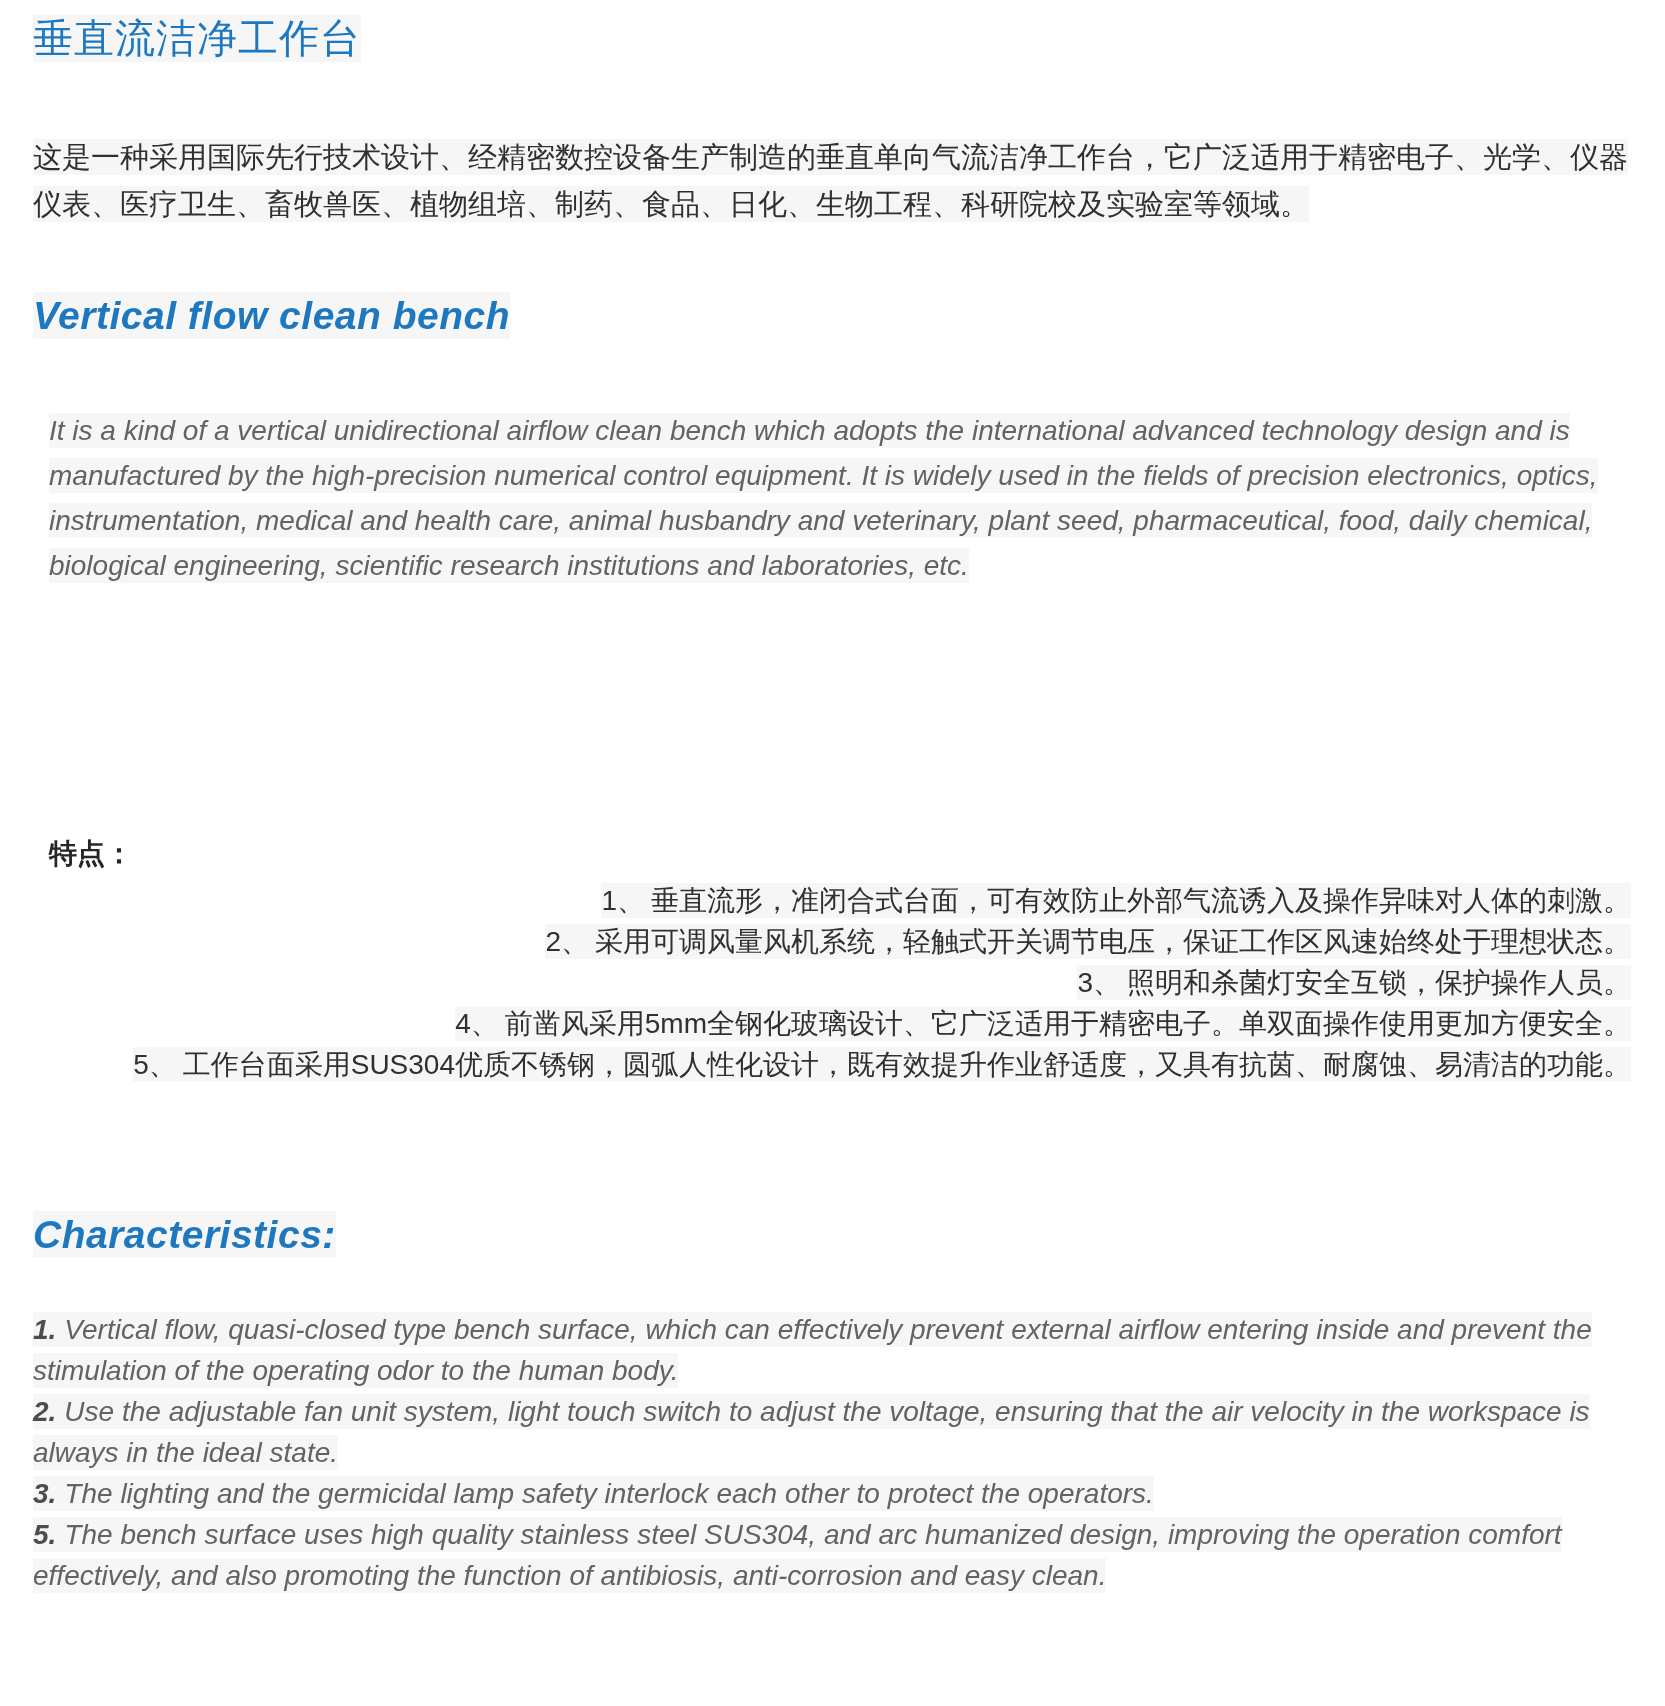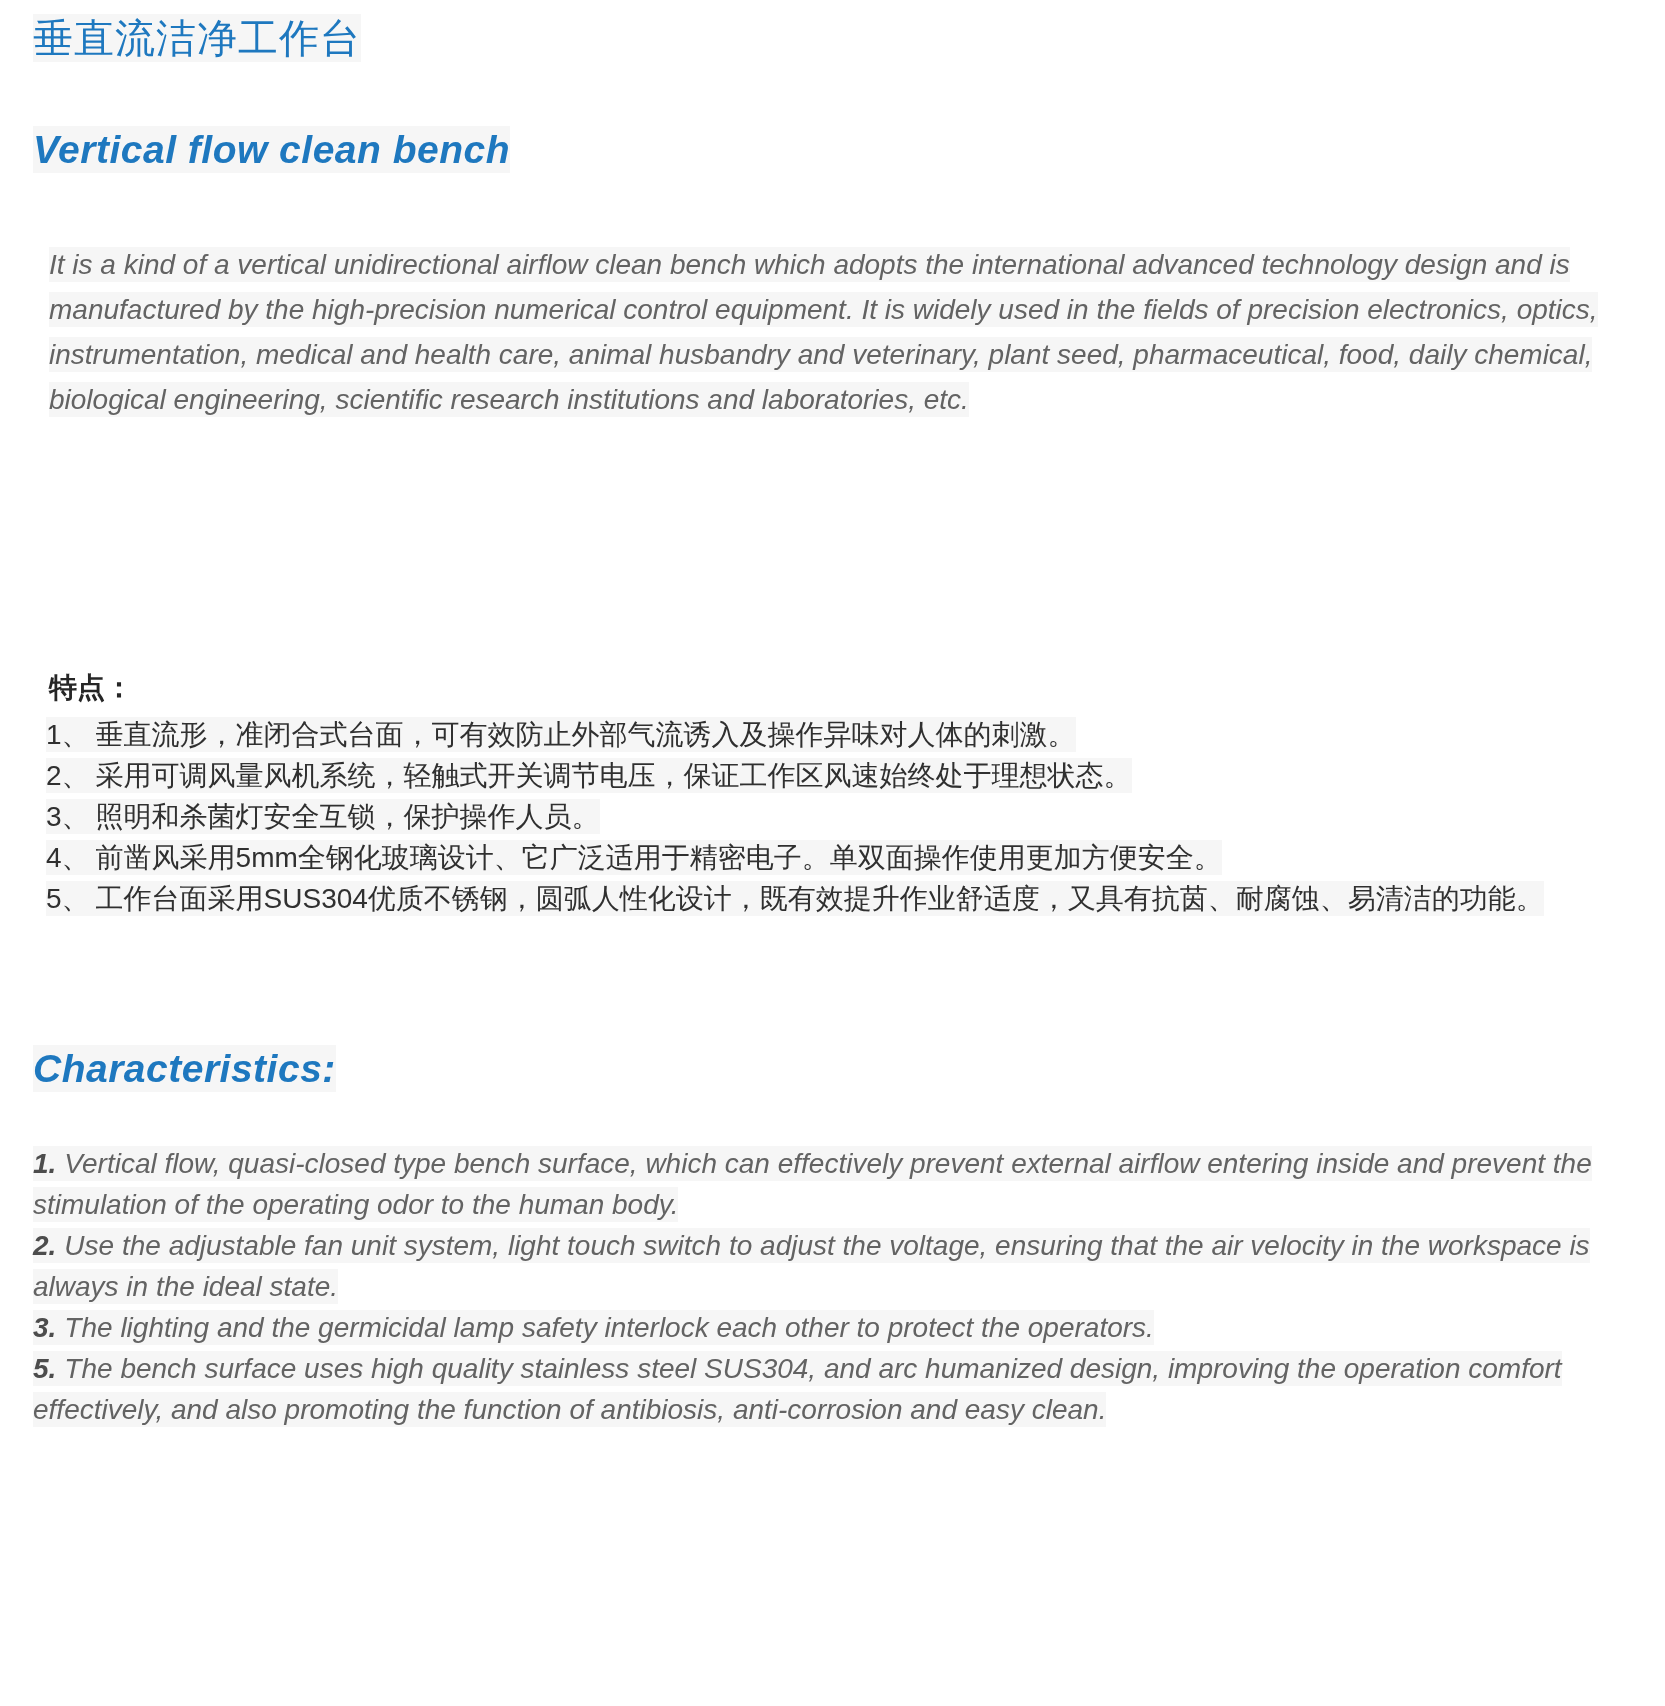--- a/index.html
+++ b/index.html
@@ -59,20 +59,21 @@
     margin: 248px 0 0 16px;
     font-size: 28px;
     font-weight: bold;
     line-height: 36px;
     color: #262626;
   }
   ul.zh-list {
     list-style: none;
     margin: 8px 0 16px 0;
     padding: 0 0 0 13px;
+    text-align: right;
   }
   ul.zh-list li {
     font-size: 28px;
     line-height: 41px;
     color: #303030;
   }
   ul.zh-list .zh-num {
     margin-right: 6px;
   }
   h2.char-head {
@@ -95,20 +96,21 @@
     margin-right: 8px;
   }
 </style>
 </head>
 <body>
 
 <div class="page">
 
   <h1 class="title-zh"><span class="hl">垂直流洁净工作台</span></h1>
 
+  <p class="zh-para"><span class="hl">这是一种采用国际先行技术设计、经精密数控设备生产制造的垂直单向气流洁净工作台，它广泛适用于精密电子、光学、仪器仪表、医疗卫生、畜牧兽医、植物组培、制药、食品、日化、生物工程、科研院校及实验室等领域。</span></p>
 
   <h2 class="en-head"><span class="hl">Vertical flow clean bench</span></h2>
 
   <p class="en-para"><span class="hl">It is a kind of a vertical unidirectional airflow clean bench which adopts the international advanced technology design and is manufactured by the high-precision numerical control equipment. It is widely used in the fields of precision electronics, optics, instrumentation, medical and health care, animal husbandry and veterinary, plant seed, pharmaceutical, food, daily chemical, biological engineering, scientific research institutions and laboratories, etc.</span></p>
 
   <p class="features-head"><span>特点：</span></p>
 
   <ul class="zh-list">
     <li><span class="hl"><span class="zh-num">1、</span><span>垂直流形，准闭合式台面，可有效防止外部气流诱入及操作异味对人体的刺激。</span></span></li>
     <li><span class="hl"><span class="zh-num">2、</span><span>采用可调风量风机系统，轻触式开关调节电压，保证工作区风速始终处于理想状态。</span></span></li>

